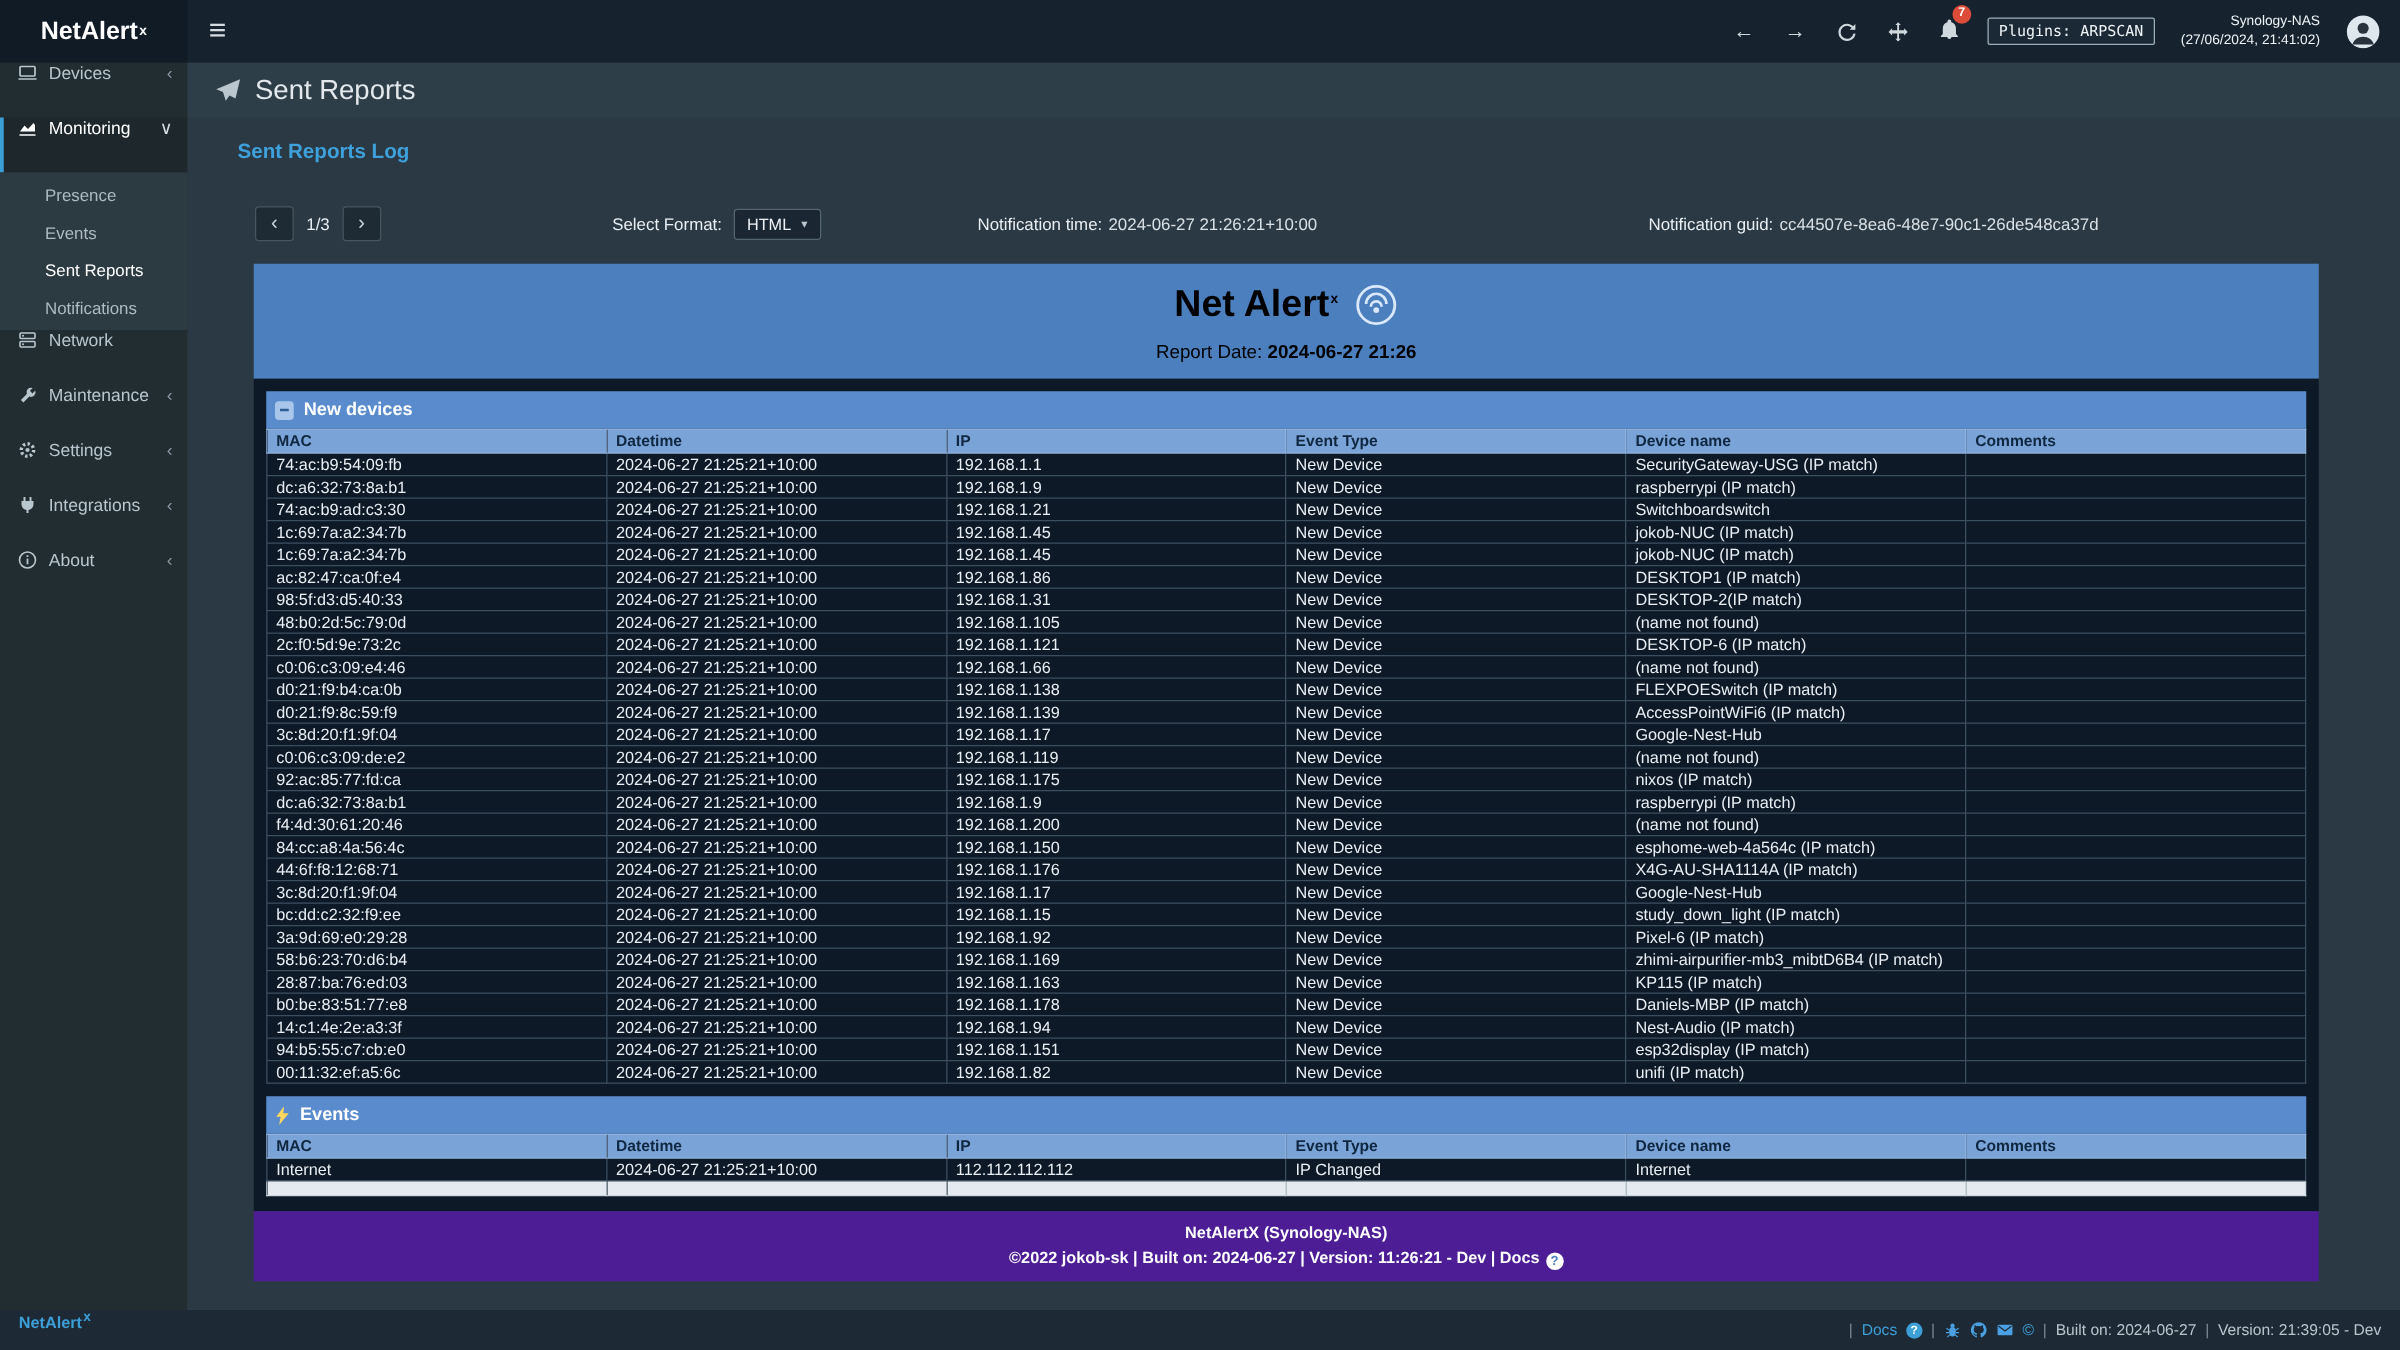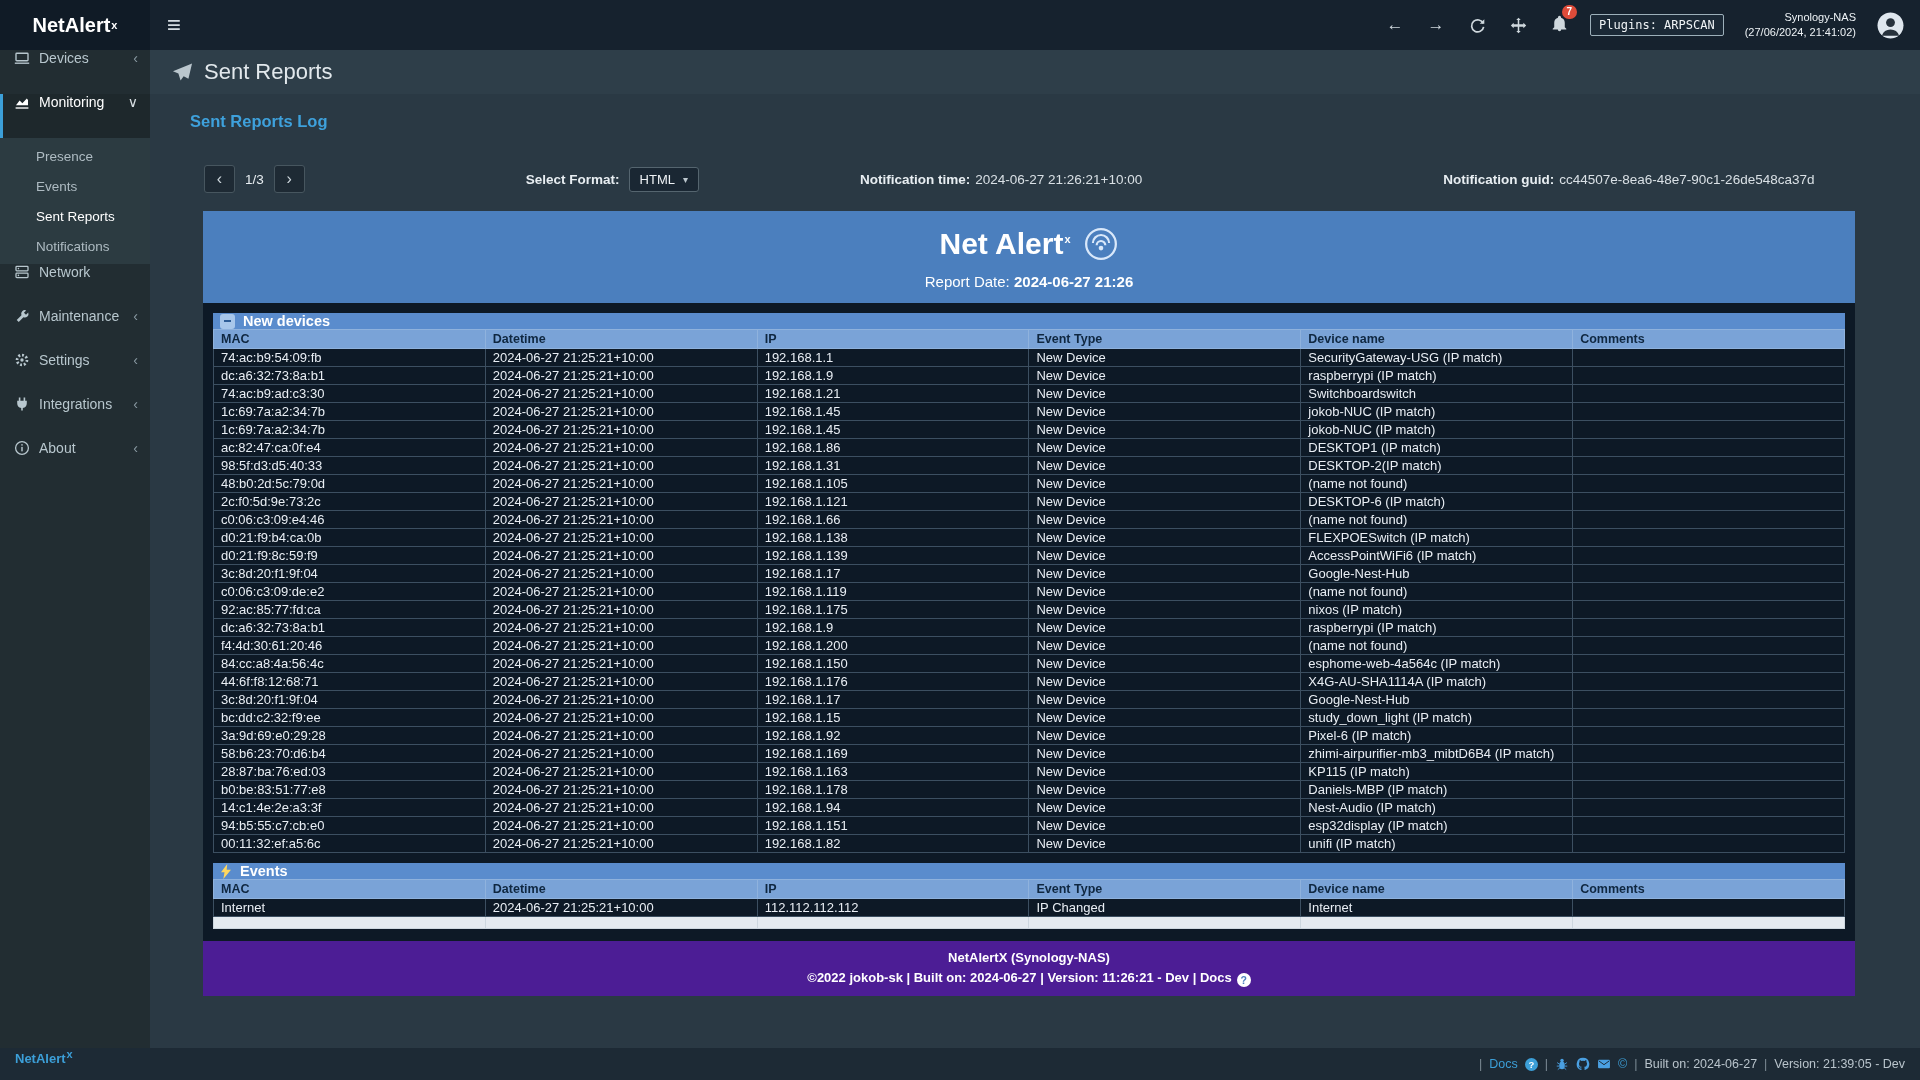--- a/index.html
+++ b/index.html
@@ -38,30 +38,30 @@
   .log-title { color:#3ea1dc; font-size:16.5px; font-weight:bold; cursor:pointer; display:inline-block;text-align:right; }
 
   .controls { display:flex; align-items:center; margin:34px 0 18px 14px; width:1652px; color:#e8eef2; font-size:13.5px; }
   .pager { display:flex; align-items:center; gap:10px; }
   .pg-btn { width:31px; height:28px; background:#1e2a34; border:1px solid #47565f; border-radius:3px; color:#cfd8dd; display:flex; align-items:center; justify-content:center; font-size:16px; cursor:pointer; }
   .fmt-group { display:flex; align-items:center; gap:9px; margin-left:185px; font-weight:bold; }
   .select-box { display:inline-flex; align-items:center; gap:8px; background:#1a2733; border:1px solid #55656f; border-radius:3px; padding:4px 10px; font-weight:normal; font-size:13px; color:#eef2f5; cursor:pointer; }
   .caret { font-size:10px; color:#bcc7ce; }
   .time-group { margin-left:125px; }
   .guid-group { margin-left:265px;text-align:center; }
-  .lbl { font-weight:bold;margin-left:36px; }
+  .lbl { font-weight:normal; }
   .val { color:#d9e0e5; margin-left:5px; font-weight:normal; }
 
   
   .report { width:1652px; margin-left:13px; }
-  .report-header { background:#4b7fbe; padding:15px 0 13px; text-align:center; color:#ffffff; }
+  .report-header { background:#4b7fbe; padding:15px 0 13px; text-align:center; color:#000000; }
   .rh-title { font-size:30px; font-weight:bold; display:flex; align-items:center; justify-content:center; gap:12px; }
   .rh-date { margin-top:11px; font-size:15px; }
   .report-body { background:#0d1926; padding:10px 10px 12px; }
-  .section-bar { background:#5a8ccd; height:16px; display:flex; align-items:center; gap:8px; padding:0 7px; color:#fff; font-size:14.5px; font-weight:bold; }
+  .section-bar { background:#5a8ccd; height:30px; display:flex; align-items:center; gap:8px; padding:0 7px; color:#fff; font-size:14.5px; font-weight:bold; }
   .section-bar + table { margin-top:0; }
   .section-bar.later { margin-top:10px; }
   .nd-icon { width:15px; height:15px; border-radius:3px; background:#a7c6ea; display:inline-flex; align-items:center; justify-content:center; }
   .nd-icon i { display:block; width:7px; height:2px; background:#2d5c96; }
   table.rpt { width:100%; border-collapse:collapse; table-layout:fixed; }
   .rpt th { background:#7aa3d7; color:#0f2740; font-size:12.5px; font-weight:bold; text-align:left; padding:2px 7px; border:1px solid #8fb2dd; height:18px; white-space:nowrap; overflow:hidden; }
   .rpt td { color:#e9eef4; font-size:13px; padding:0 7px; height:18px; border:1px solid #3c4f61; white-space:nowrap; overflow:hidden; }
   .mac-link { color:#4aa0e2; cursor:pointer; }
   .empty-row td { background:#e4eaf0; height:12px; border-color:#cdd7df; }
   .report-footer { background:#4c1d95; text-align:center; color:#fff; padding:7px 0 9px; font-size:13px; font-weight:bold; line-height:1.5; }

